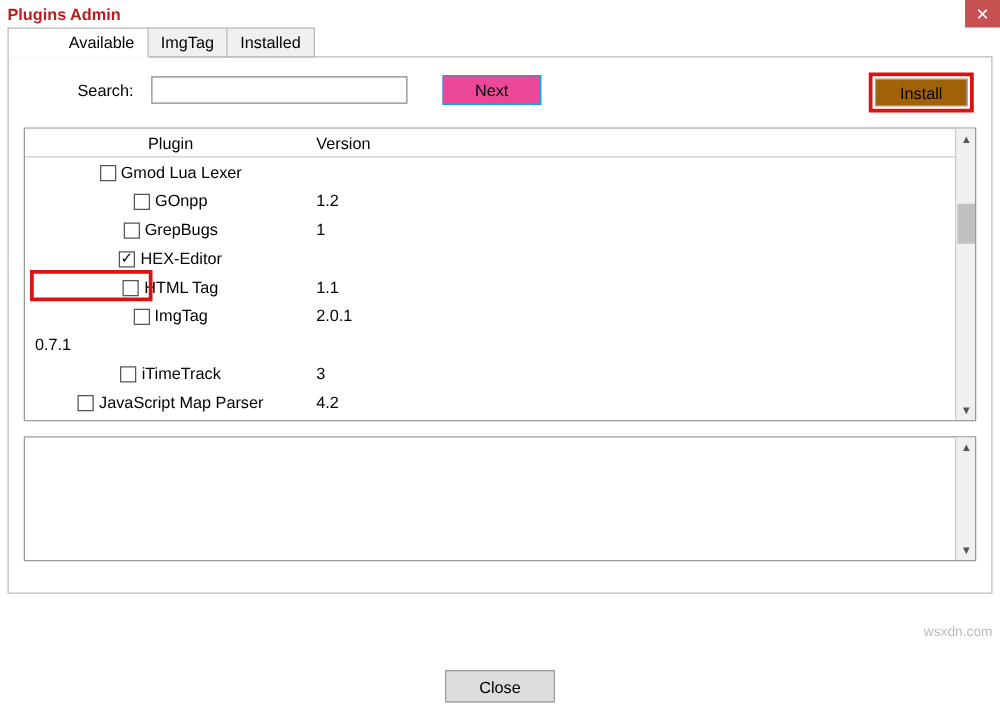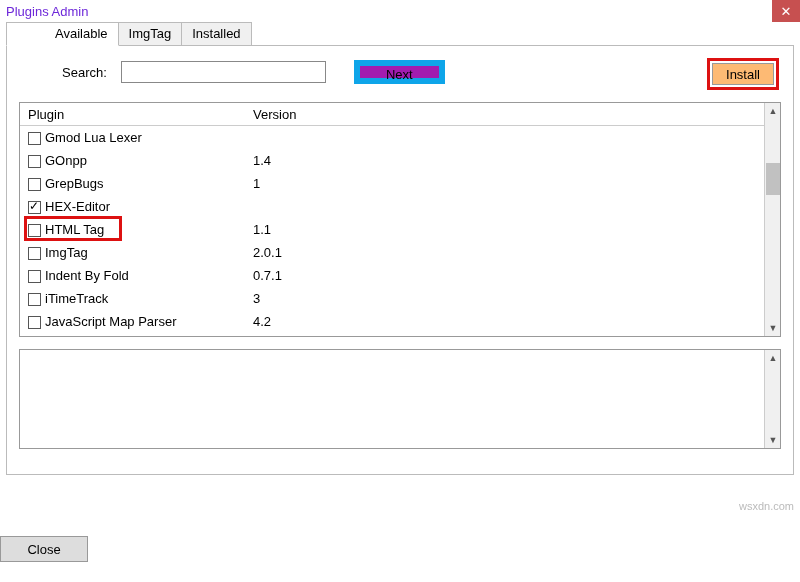--- a/index.html
+++ b/index.html
@@ -1,53 +1,53 @@
 <!DOCTYPE html>
 <html><head>
 <meta charset="utf-8">
 <style>
 * { box-sizing: border-box; font-family: "Segoe UI", Tahoma, sans-serif; font-size: 13px; }
 body { margin: 0; background: #fff; width: 800px; height: 582px; position: relative; overflow: hidden; }
 
-.titlebar { height: 22px; display: flex; align-items: center; padding-left: 6px; color: #6d28d9; font-size: 13px; }
+.titlebar { height: 22px; display: flex; align-items: center; padding-left: 6px; color: #b91c1c; font-size: 13px; font-weight: bold; }
 .close-btn { position: absolute; top: 0; right: 0; width: 28px; height: 22px; background: #c75050; color: #fff; display: flex; align-items: center; justify-content: center; font-size: 12px; }
 
 .tabs { display: flex; margin: 0 6px; }
 .tab { padding: 3px 10px 4px; border: 1px solid #bbb; background: #f0f0f0; margin-right: -1px; position: relative; }
 .tab.active { background: #fff; border-bottom: 1px solid #fff; z-index: 2; padding-left: 48px; }
 .tab-body { border: 1px solid #bbb; margin: 0 6px 6px 6px; position: relative; top: -1px; padding: 6px 0 0 0; height: 430px; display: flex; flex-direction: column; }
 
 .search-row { display: flex; align-items: center; gap: 10px; padding: 8px 12px 18px 55px; position: relative; }
 .search-label { margin-right: 4px; }
 .search-input { width: 205px; height: 22px; border: 1px solid #888; padding: 0 4px; }
-.next-btn { width: 91px; height: 24px; background: #a21caf; border: 6px solid #0ea5e9; margin-left: 18px; }
+.next-btn { width: 79px; height: 24px; background: #ec4899; border: 1px solid #0ea5e9; margin-left: 18px; }
 .install-wrap { position: absolute; right: 14px; top: 6px; border: 3px solid #d11; padding: 2px; }
-.install-btn { width: 62px; height: 22px; background: #fdba74; border: 1px solid #999; }
+.install-btn { width: 74px; height: 22px; background: #a16207; border: 1px solid #999; }
 
 .list-wrap { border: 1px solid #999; margin: 0 12px; height: 235px; display: flex; flex-direction: column; position: relative; }
 .list-header, .list-row { display: flex; align-items: center; height: 23px; }
 .list-header { border-bottom: 1px solid #ccc; background: #fff; }
-.col-plugin { width: 225px; padding-left: 8px; }
+.col-plugin { width: 225px; padding-left: 8px; text-align: center; }
 .col-version { flex: 1; padding-left: 8px; }
 .list-body { overflow: hidden; flex: 1; position: relative; }
 .row-inner { position: relative; }
 .cb { width: 13px; height: 13px; border: 1px solid #555; display: inline-block; vertical-align: middle; margin-right: 4px; background: #fff; position: relative; }
 .cb.checked::after { content: "✓"; position: absolute; top: -3px; left: 0; font-size: 12px; }
 .red-box { border: 3px solid #d11; position: absolute; }
 #hex-red { left: 4px; top: 90px; width: 98px; height: 25px; pointer-events: none; }
 .vscroll { position: absolute; right: 0; top: 0; width: 16px; height: 100%; background: #f0f0f0; border-left: 1px solid #ccc; }
 .vscroll .arrow { width: 16px; height: 16px; font-size: 9px; display: flex; align-items: center; justify-content: center; color: #555; }
 .vscroll .thumb { position: absolute; left: 1px; width: 14px; height: 32px; top: 60px; background: #c1c1c1; }
 
 .desc-box { border: 1px solid #999; margin: 12px 12px 0 12px; height: 100px; position: relative; }
 .desc-box .vscroll { }
 
 .watermark { position: absolute; right: 6px; bottom: 70px; color: #bbb; font-size: 11px; }
 
-.footer { position: absolute; bottom: 20px; left: 0; width: 100%; display: flex; }
+.footer { position: absolute; bottom: 20px; left: 0; width: 100%; display: flex; justify-content: center; }
 .close-bottom { width: 88px; height: 26px; background: #ddd; border: 1px solid #999; }
 </style>
 </head>
 <body>
 
 <div class="titlebar">
   <span>Plugins Admin</span>
 </div>
 <div class="close-btn">
   <span>✕</span>
@@ -75,39 +75,38 @@
       <div class="col-plugin">Plugin</div>
       <div class="col-version">Version</div>
     </div>
     <div class="list-body">
       <div id="rows">
           <div class="list-row">
             <div class="col-plugin row-inner"><span class="cb"></span><span>Gmod Lua Lexer</span></div>
           </div>
           <div class="list-row">
             <div class="col-plugin row-inner"><span class="cb"></span><span>GOnpp</span></div>
-            <div class="col-version">1.4</div>
+            <div class="col-version">1.2</div>
           </div>
           <div class="list-row">
             <div class="col-plugin row-inner"><span class="cb"></span><span>GrepBugs</span></div>
             <div class="col-version">1</div>
           </div>
           <div class="list-row">
             <div class="col-plugin row-inner"><span class="cb checked"></span><span>HEX-Editor</span></div>
           </div>
           <div class="list-row">
             <div class="col-plugin row-inner"><span class="cb"></span><span>HTML Tag</span></div>
             <div class="col-version">1.1</div>
           </div>
           <div class="list-row">
             <div class="col-plugin row-inner"><span class="cb"></span><span>ImgTag</span></div>
             <div class="col-version">2.0.1</div>
           </div>
           <div class="list-row">
-            <div class="col-plugin row-inner"><span class="cb"></span><span>Indent By Fold</span></div>
             <div class="col-version">0.7.1</div>
           </div>
           <div class="list-row">
             <div class="col-plugin row-inner"><span class="cb"></span><span>iTimeTrack</span></div>
             <div class="col-version">3</div>
           </div>
           <div class="list-row">
             <div class="col-plugin row-inner"><span class="cb"></span><span>JavaScript Map Parser</span></div>
             <div class="col-version">4.2</div>
           </div>

